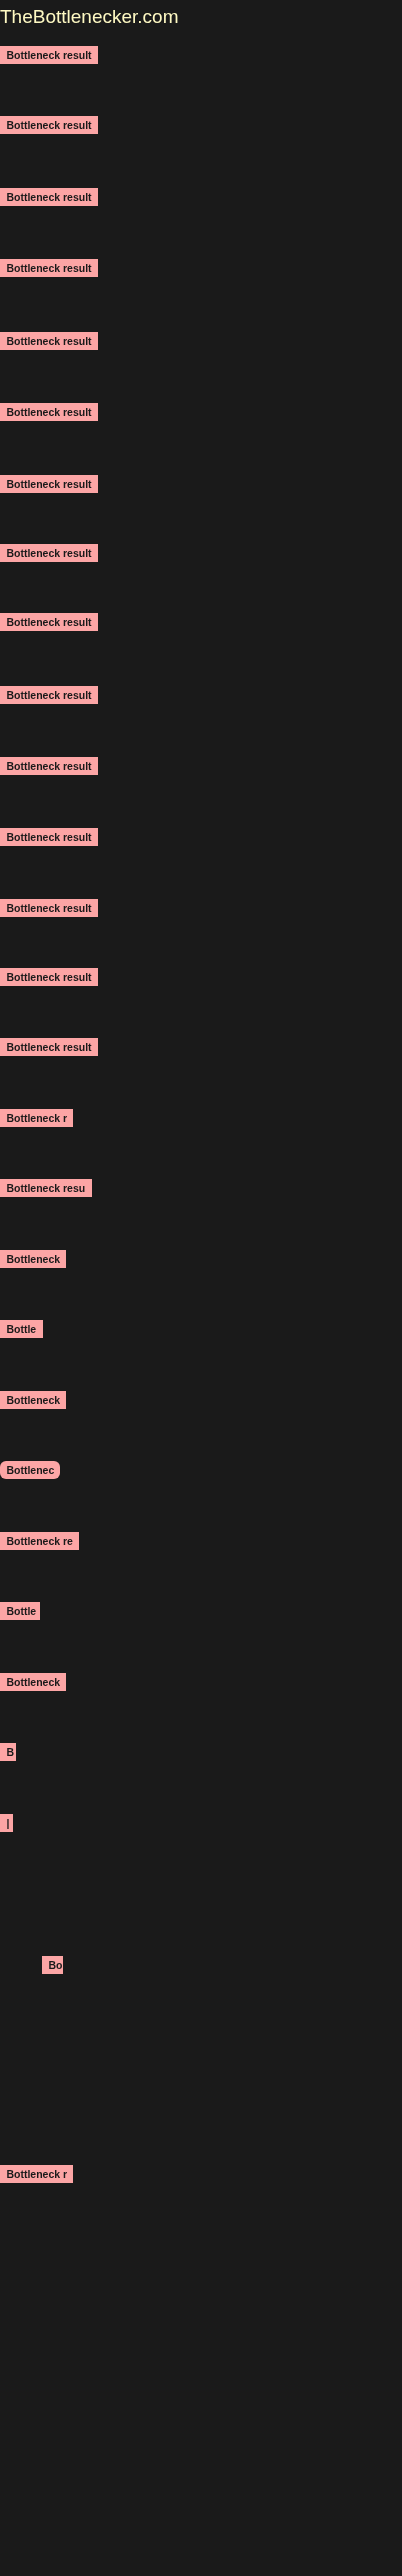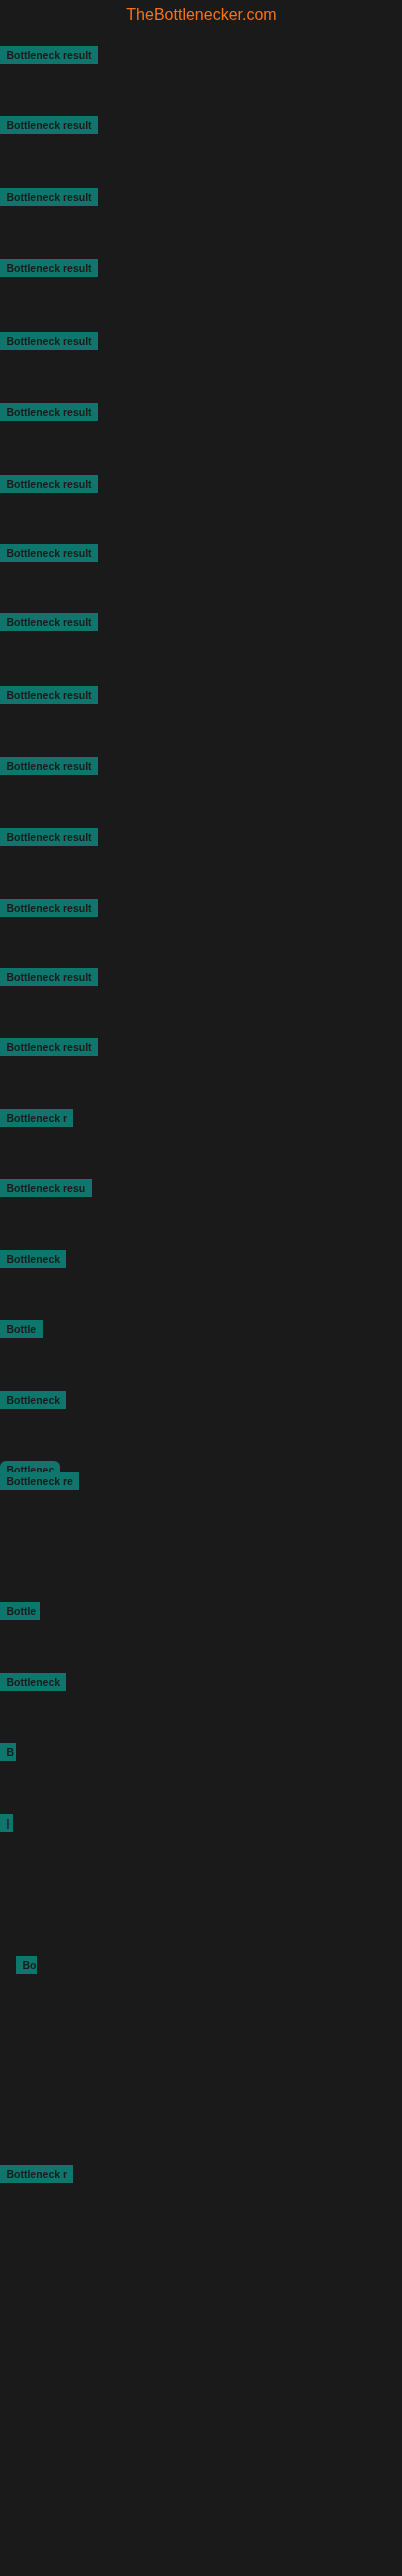--- a/index.html
+++ b/index.html
@@ -8,32 +8,32 @@
       box-sizing: border-box;
     }
     body {
       width: 403px;
       min-height: 2576px;
       background-color: #1a1a1a;
       font-family: Arial, sans-serif;
       position: relative;
     }
     .site-title {
-      text-align: center;
-      color: #f97316;
-      font-size: 16px;
+      text-align: left;
+      color: #fef9c3;
+      font-size: 19px;
       padding: 6.4px 0 3.2px 0;
       font-weight: normal;
     }
     .bottleneck-item {
       position: absolute;
       left: 0;
     }
     .bottleneck-badge {
-      background-color: #0f766e;
+      background-color: #fca5a5;
       color: #1a1a1a;
       font-size: 10.5px;
       font-weight: bold;
       padding: 3.2px 6.4px;
       display: inline-block;
       white-space: nowrap;
       overflow: hidden;
       text-align: right;
     }
   </style>
@@ -57,21 +57,21 @@
     <div class="bottleneck-item" style="top: 828px; left: 0px;"><span class="bottleneck-badge" style="max-width: 138px;">Bottleneck result</span></div>
     <div class="bottleneck-item" style="top: 899px; left: 0px;"><span class="bottleneck-badge" style="max-width: 139px;">Bottleneck result</span></div>
     <div class="bottleneck-item" style="top: 968px; left: 0px;"><span class="bottleneck-badge" style="max-width: 137px;">Bottleneck result</span></div>
     <div class="bottleneck-item" style="top: 1038px; left: 0px;"><span class="bottleneck-badge" style="max-width: 131px;">Bottleneck result</span></div>
     <div class="bottleneck-item" style="top: 1109px; left: 0px;"><span class="bottleneck-badge" style="max-width: 81px;">Bottleneck r</span></div>
     <div class="bottleneck-item" style="top: 1179px; left: 0px;"><span class="bottleneck-badge" style="max-width: 95px;">Bottleneck resu</span></div>
     <div class="bottleneck-item" style="top: 1250px; left: 0px;"><span class="bottleneck-badge" style="max-width: 66px;">Bottleneck</span></div>
     <div class="bottleneck-item" style="top: 1320px; left: 0px;"><span class="bottleneck-badge" style="max-width: 48px;">Bottle</span></div>
     <div class="bottleneck-item" style="top: 1391px; left: 0px;"><span class="bottleneck-badge" style="max-width: 66px;">Bottleneck</span></div>
     <div class="bottleneck-item" style="top: 1461px; left: 0px;"><span class="bottleneck-badge" style="max-width: 60px; border-radius: 6px;">Bottlenec</span></div>
-    <div class="bottleneck-item" style="top: 1472px; left: 0px;"><span class="bottleneck-badge" style="max-width: 85px;">Bottleneck re</span></div>
+    <div class="bottleneck-item" style="top: 1532px; left: 0px;"><span class="bottleneck-badge" style="max-width: 85px;">Bottleneck re</span></div>
     <div class="bottleneck-item" style="top: 1602px; left: 0px;"><span class="bottleneck-badge" style="max-width: 40px;">Bottle</span></div>
     <div class="bottleneck-item" style="top: 1673px; left: 0px;"><span class="bottleneck-badge" style="max-width: 66px;">Bottleneck</span></div>
     <div class="bottleneck-item" style="top: 1743px; left: 0px;"><span class="bottleneck-badge" style="max-width: 16px;">B</span></div>
     <div class="bottleneck-item" style="top: 1814px; left: 0px;"><span class="bottleneck-badge" style="max-width: 8px;">|</span></div>
-    <div class="bottleneck-item" style="top: 1956px; left: 16px;"><span class="bottleneck-badge" style="max-width: 21px;">Bo</span></div>
+    <div class="bottleneck-item" style="top: 1956px; left: 0px; padding-left: 42px;"><span class="bottleneck-badge" style="max-width: 21px;">Bo</span></div>
     <div class="bottleneck-item" style="top: 2165px; left: 0px;"><span class="bottleneck-badge" style="max-width: 81px;">Bottleneck r</span></div>
   </div>
 
 
 </body></html>

